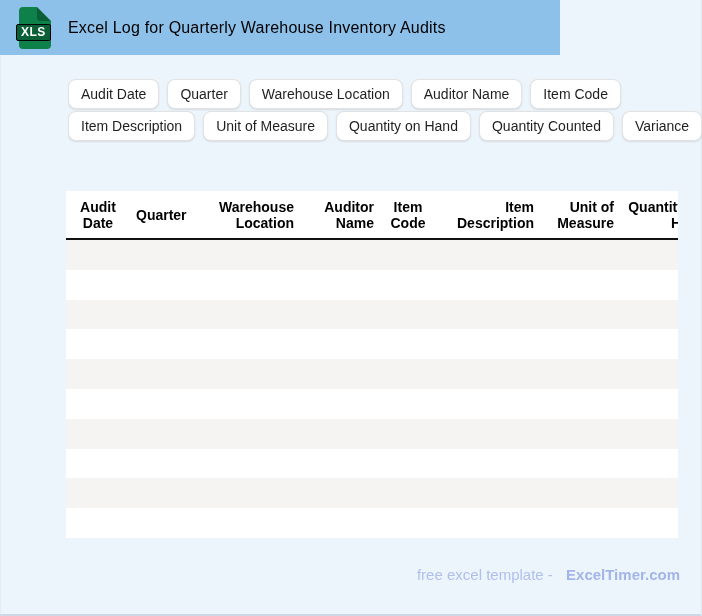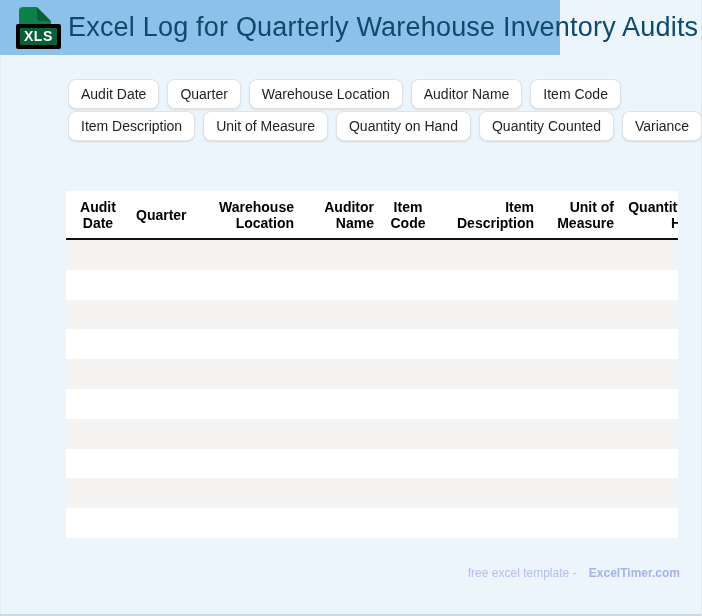--- a/index.html
+++ b/index.html
@@ -24,25 +24,25 @@
     position:relative;margin-left:19px;width:32px;height:42px;
     background:var(--green);border-radius:4px;flex:0 0 auto;
   }
   .xls-fold{
     position:absolute;top:0;right:0;width:0;height:0;
     border:7px solid;border-color:var(--bar) var(--bar) var(--greendark) var(--greendark);
     border-radius:0 0 0 4px;
   }
   .xls-badge{
     position:absolute;left:-3px;top:17px;background:var(--greendark);
-    border:4px solid #000000;border-radius:2px;color:#fff;
-    font-size:14px;font-weight:bold;letter-spacing:.5px;padding:1px 4px;line-height:1.1;
+    border:1px solid #000000;border-radius:2px;color:#fff;
+    font-size:12px;font-weight:bold;letter-spacing:.5px;padding:1px 4px;line-height:1.1;
   }
   .title{
-    color:#0c4a6e;font-size:27px;font-weight:500;margin-left:17px;letter-spacing:.2px;
+    color:#000000;font-size:16px;font-weight:500;margin-left:17px;letter-spacing:.2px;
     white-space:nowrap;
   }
 
   
   .chips{position:absolute;left:68px;top:79px;width:634px;overflow:hidden}
   .chip-row{display:flex;gap:8px;height:30px;margin-bottom:2px;white-space:nowrap}
   .chip{
     display:inline-flex;align-items:center;height:30px;padding:0 12px;
     background:#fff;border:1px solid #e2e2e2;border-radius:8px;
     box-shadow:0 1px 2px rgba(0,0,0,.10);
@@ -62,21 +62,21 @@
   }
   .c0{width:64px}.c1{width:64px}.c2{width:106px}.c3{width:80px}
   .c4{width:56px}.c5{width:104px}.c6{width:80px}.c7{width:92px}
   .tbody{width:646px}
   .tr{height:29.8px}
   .tr.odd{background:var(--stripe)}
   .tr.even{background:#fff}
 
   
   .footer{
-    position:absolute;right:22px;top:566px;font-size:12px;color:var(--footer);
+    position:absolute;right:22px;top:566px;font-size:15px;color:var(--footer);
   }
   .footer .brand{font-weight:bold;color:var(--brand);margin-left:9px;text-decoration:none}
 </style>
 </head>
 <body>
 
 <div class="page">
 
   <div class="titlebar">
     <div class="xls-icon">

